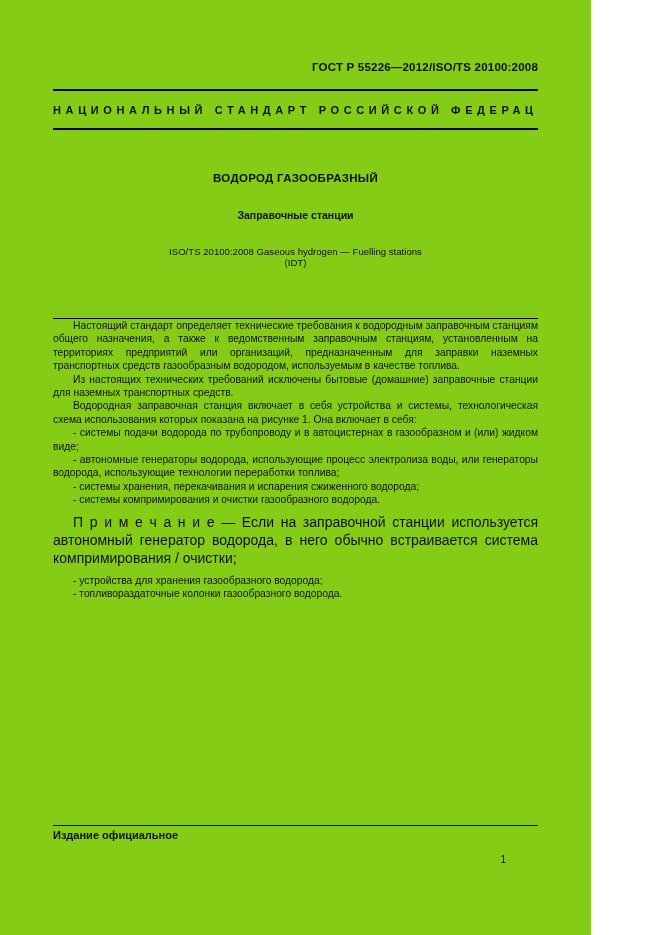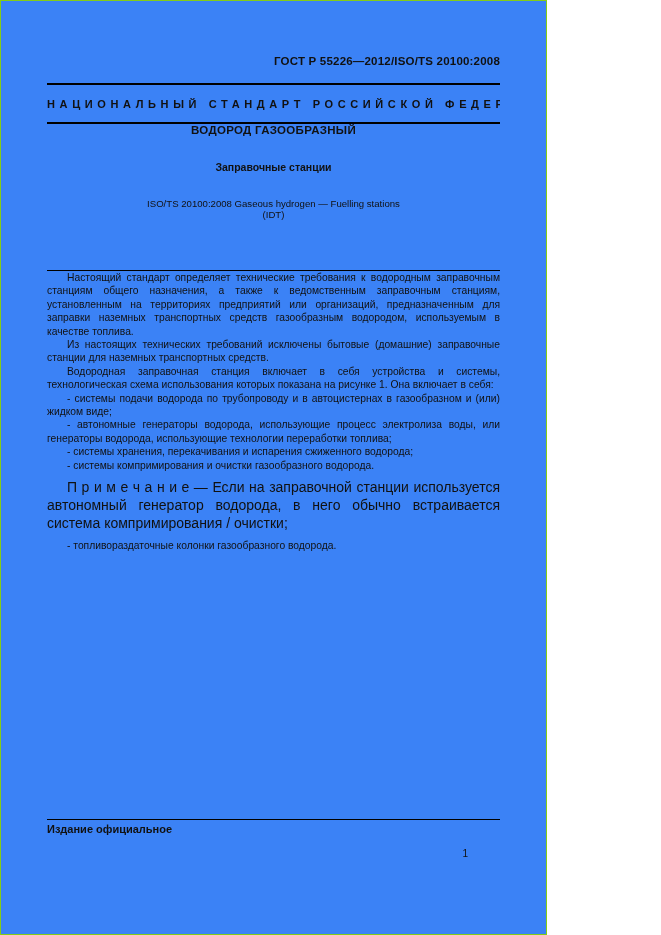--- a/index.html
+++ b/index.html
@@ -3,25 +3,25 @@
 <meta charset="utf-8">
 <style>
   html, body { margin: 0; padding: 0; background: #ffffff; }
   body {
     font-family: "Liberation Sans", sans-serif;
     color: #111111;
     -webkit-font-smoothing: antialiased;
   }
   .page {
     position: relative;
-    width: 547px;
+    width: 591px;
     height: 935px;
     box-sizing: border-box;
-    background: #3b82f6;
-    border: 1px solid #84cc16;
+    background: #84cc16;
+    border: 7px solid #84cc16;
     overflow: hidden;
   }
   .content { padding: 0 46px; }
 
   .doc-code {
     padding-top: 54px;
     text-align: right;
     font-weight: bold;
     font-size: 11.5px;
     letter-spacing: 0.2px;
@@ -36,20 +36,21 @@
     font-size: 11px;
     letter-spacing: 0.42em;
     white-space: nowrap;
     text-align: justify;
     text-align-last: justify;
     overflow: hidden;
   }
 
   .title-block { text-align: center; }
   .doc-title {
+    margin-top: 42px;
     font-weight: bold;
     font-size: 11.5px;
     letter-spacing: 0.3px;
   }
   .doc-subtitle {
     margin-top: 25px;
     font-weight: bold;
     font-size: 10.5px;
   }
   .iso-line {
@@ -145,20 +146,21 @@
     <p class="body-text">Настоящий стандарт определяет технические требования к водородным заправочным станциям общего назначения, а также к ведомственным заправочным станциям, установленным на территориях предприятий или организаций, предназначенным для заправки наземных транспортных средств газообразным водородом, используемым в качестве топлива.</p>
     <p class="body-text">Из настоящих технических требований исключены бытовые (домашние) заправочные станции для наземных транспортных средств.</p>
     <p class="body-text">Водородная заправочная станция включает в себя устройства и системы, технологическая схема использования которых показана на рисунке 1. Она включает в себя:</p>
     <p class="body-text">- системы подачи водорода по трубопроводу и в автоцистернах в газообразном и (или) жидком виде;</p>
     <p class="body-text">- автономные генераторы водорода, использующие процесс электролиза воды, или генераторы водорода, использующие технологии переработки топлива;</p>
     <p class="body-text">- системы хранения, перекачивания и испарения сжиженного водорода;</p>
     <p class="body-text">- системы компримирования и очистки газообразного водорода.</p>
 
     <p class="note-text">П р и м е ч а н и е —  Если на заправочной станции используется автономный генератор водорода, в него обычно встраивается система компримирования / очистки;</p>
 
+    <p class="body-text post-note">- устройства для хранения газообразного водорода;</p>
     <p class="body-text">- топливораздаточные колонки газообразного водорода.</p>
 
   </div>
 
   <div class="footer">
     <hr class="footer-rule">
     <div class="edition">Издание официальное</div>
     <div class="page-number">1</div>
   </div>
 </div>

